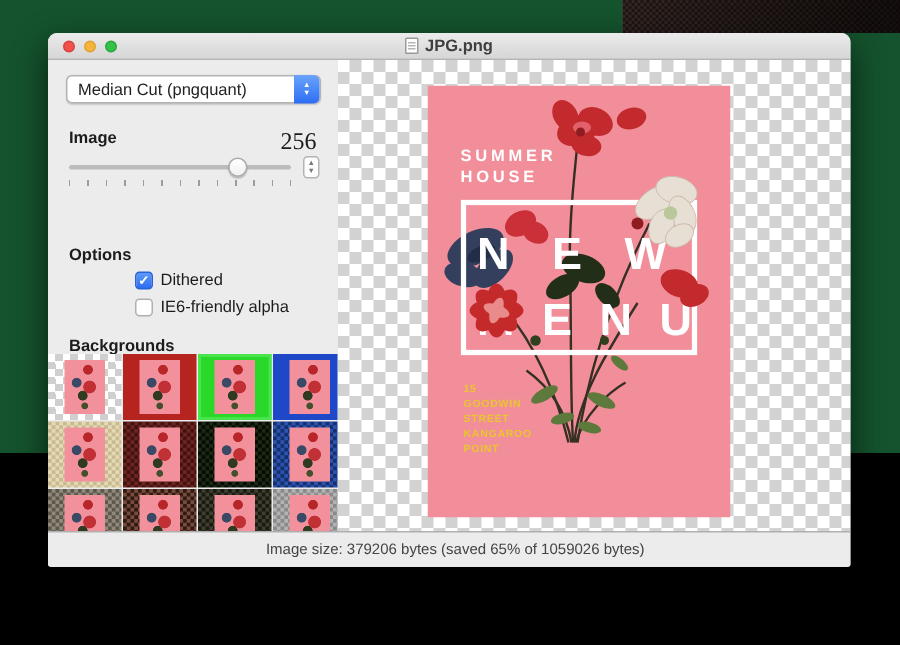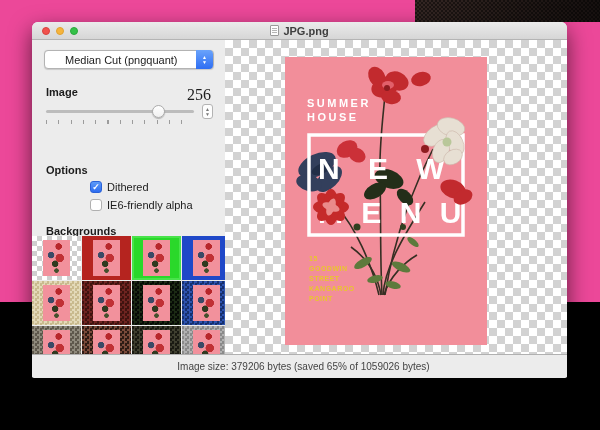--- a/index.html
+++ b/index.html
@@ -1,17 +1,17 @@
 <!DOCTYPE html>
 <html><head>
 <meta charset="utf-8">
 <style>
   * { margin:0; padding:0; box-sizing:border-box; }
   html,body { width:600px; height:430px; background:#000; font-family:"Liberation Sans",sans-serif; overflow:hidden; }
-  .stage { position:relative; width:600px; height:302px; background:#ec4899; }
+  .stage { position:relative; width:600px; height:302px; background:#14532d; }
 
   
   .noise-strip { position:absolute; left:415px; top:0; width:185px; height:22px;
     background:
       repeating-conic-gradient(#4c413e 0 25%, #2a2422 0 50%) 0 0/4px 4px,
       linear-gradient(90deg,#584c49,#241f1e);
     background-blend-mode:overlay; }
 
   
   .window { position:absolute; left:32px; top:22px; width:535px; height:356px;
@@ -34,21 +34,21 @@
   .win-title { font-size:11px; font-weight:700; color:#3e3e3e; }
 
   .win-body { display:flex; height:314px; }
 
   
   .sidebar { position:relative; width:193px; background:#ececec; flex:none; }
 
   .popup { position:absolute; left:12px; top:10px; width:170px; height:19px;
     background:#fff; border:1px solid #b3b3b3; border-radius:4px;
     display:flex; align-items:center; font-size:11px; color:#222;
-    padding-left:20px; box-shadow:0 0.5px 1px rgba(0,0,0,.15); }
+    padding-left:7px; box-shadow:0 0.5px 1px rgba(0,0,0,.15); }
   .popup-stepper { position:absolute; right:0; top:-1px; width:17px; height:19px;
     border-radius:0 4px 4px 0; background:linear-gradient(#6aa3fb,#2e6ef3);
     display:flex; flex-direction:column; align-items:center; justify-content:center; }
   .popup-stepper span { color:#fff; font-size:5px; line-height:4.5px; }
 
   .row-label { position:absolute; font-size:11px; font-weight:700; color:#1c1c1c; }
   .colors-label { left:14px; top:46px; }
   .colors-value { position:absolute; right:14px; top:46px; font-size:16px; color:#1c1c1c;font-family:Liberation Serif, serif; }
 
   .h-slider { position:absolute; left:14px; top:65px; width:148px; height:12px; }

